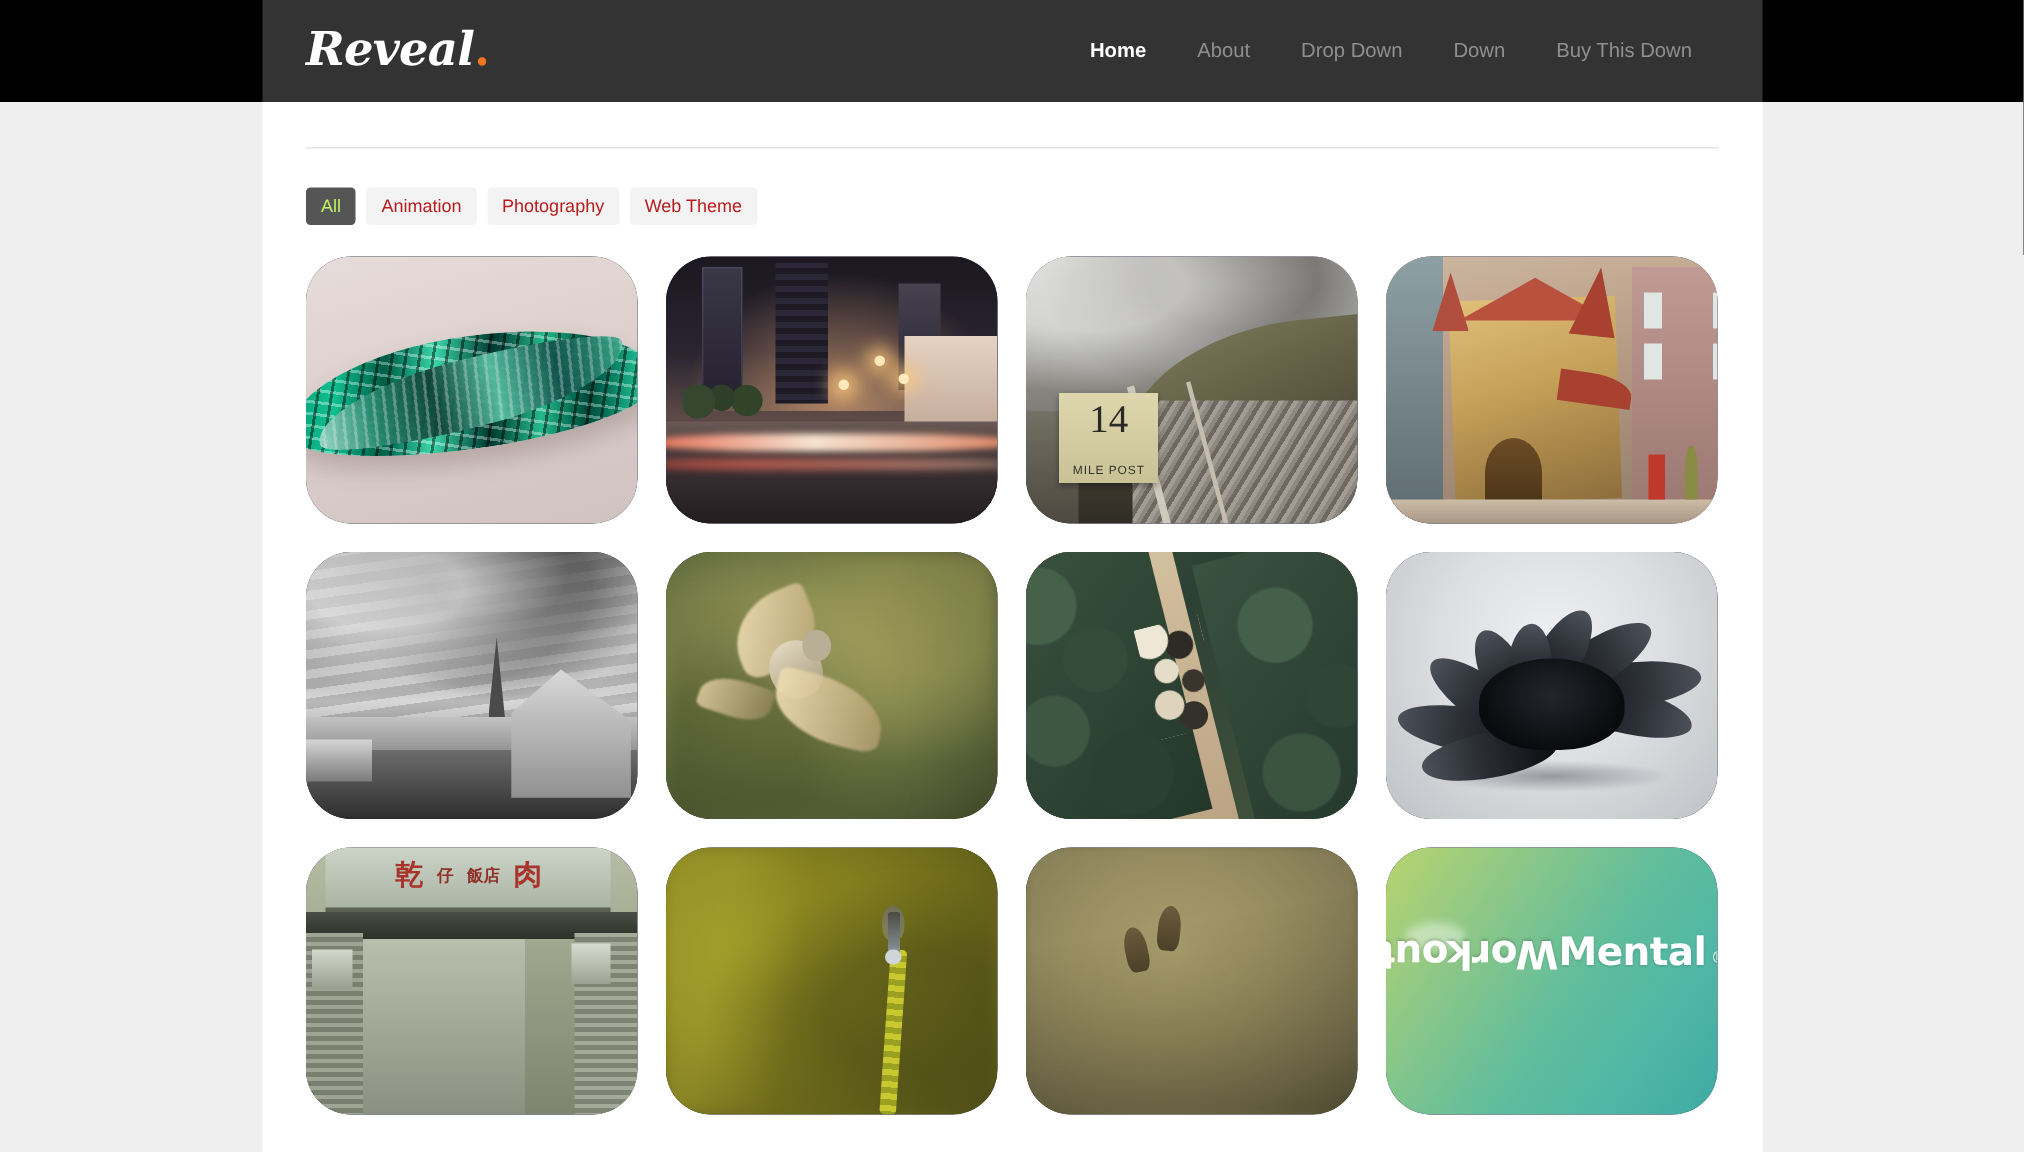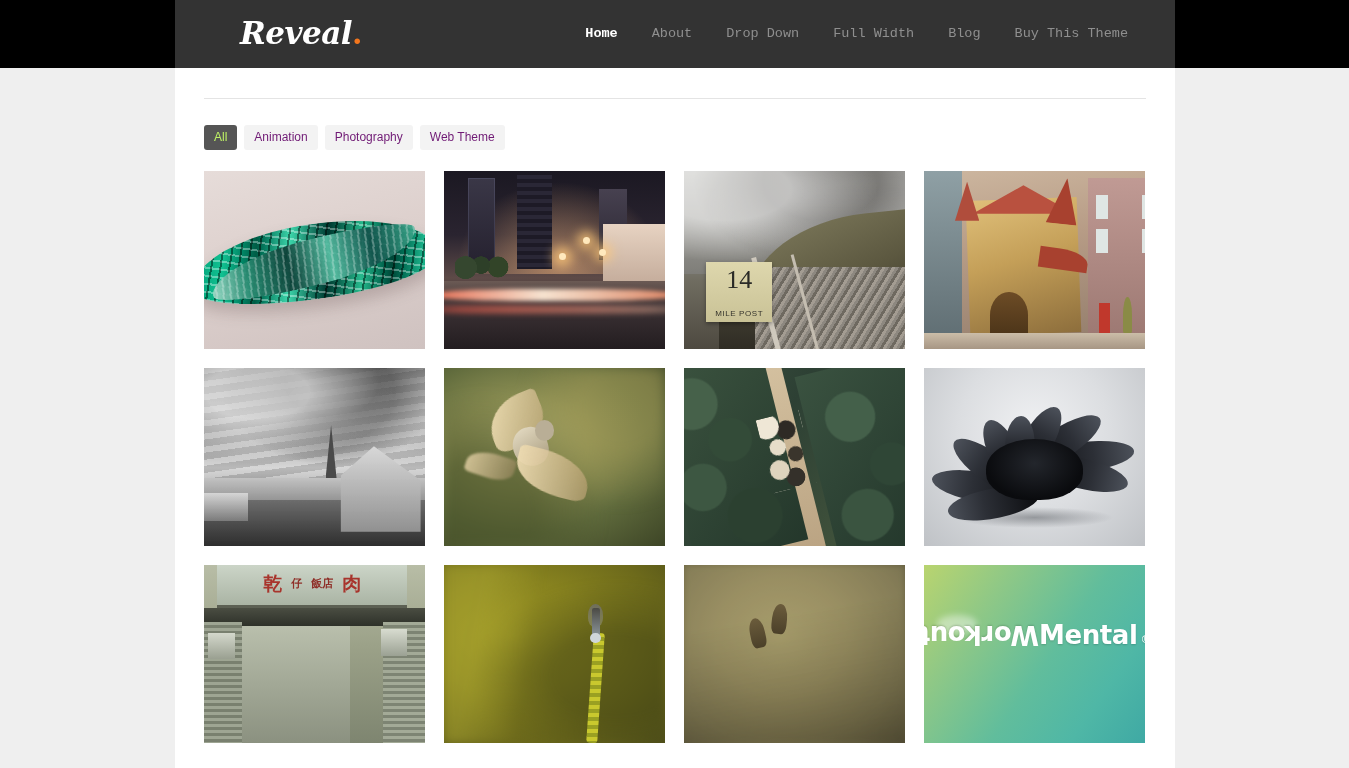--- a/index.html
+++ b/index.html
@@ -37,21 +37,20 @@
 
   
   .site-header {
     position: absolute;
     left: 175px;
     top: 0;
     width: 1000px;
     height: 68px;
     background: #333333;
     z-index: 5;
-    padding-left: 36px;
   }
 
   .header-inner {
     position: relative;
     width: 100%;
     height: 100%;
   }
 
   .logo {
     position: absolute;
@@ -84,21 +83,20 @@
   }
   .nav-item {
     display: block;
     font-size: 13.5px;
     color: #8f8f8f;
     text-decoration: none;
     padding: 0 17px;
     line-height: 68px;
     white-space: nowrap;
     cursor: pointer;
-    font-family: Liberation Mono, monospace;
   }
   .nav-item.active {
     color: #ffffff;
     font-weight: bold;
   }
 
   
   .content-col {
     position: absolute;
     left: 175px;
@@ -130,21 +128,21 @@
 
   
   .filters {
     padding: 26px 29px 0 29px;
     display: flex;
     gap: 7px;
   }
   .filter-pill {
     display: inline-block;
     background: #f3f3f3;
-    color: #701a75;
+    color: #b91c1c;
     font-size: 12px;
     line-height: 14px;
     padding: 5px 10px 6px 10px;
     border-radius: 3px;
     cursor: pointer;
     white-space: nowrap;
   }
   .filter-pill.active {
     background: #555555;
     color: #bef264;
@@ -157,20 +155,21 @@
     grid-template-columns: repeat(4, 221px);
     gap: 19px 19px;
   }
   .portfolio-item {
     position: relative;
     width: 221px;
     height: 178px;
     overflow: hidden;
     cursor: pointer;
     background: #0f172a;
+    border-radius: 30px;
   }
   .thumb {
     position: absolute;
     inset: 0;
     width: 100%;
     height: 100%;
     overflow: hidden;
   }
 
   
@@ -451,23 +450,22 @@
     <div class="header-inner">
 
       <div class="logo">
         <span>Reveal</span><span class="logo-dot">.</span>
       </div>
 
       <nav class="main-nav">
         <a class="nav-item active" href="#">Home</a>
         <a class="nav-item" href="#">About</a>
         <a class="nav-item" href="#">Drop Down</a>
-        <a class="nav-item" href="#">Full Width</a>
-        <a class="nav-item" href="#">Blog</a>
-        <a class="nav-item" href="#">Buy This Theme</a>
+        <a class="nav-item" href="#">Down</a>
+        <a class="nav-item" href="#">Buy This Down</a>
       </nav>
 
     </div>
   </header>
 
   <main class="content-col">
 
 
     <hr class="divider">
 

